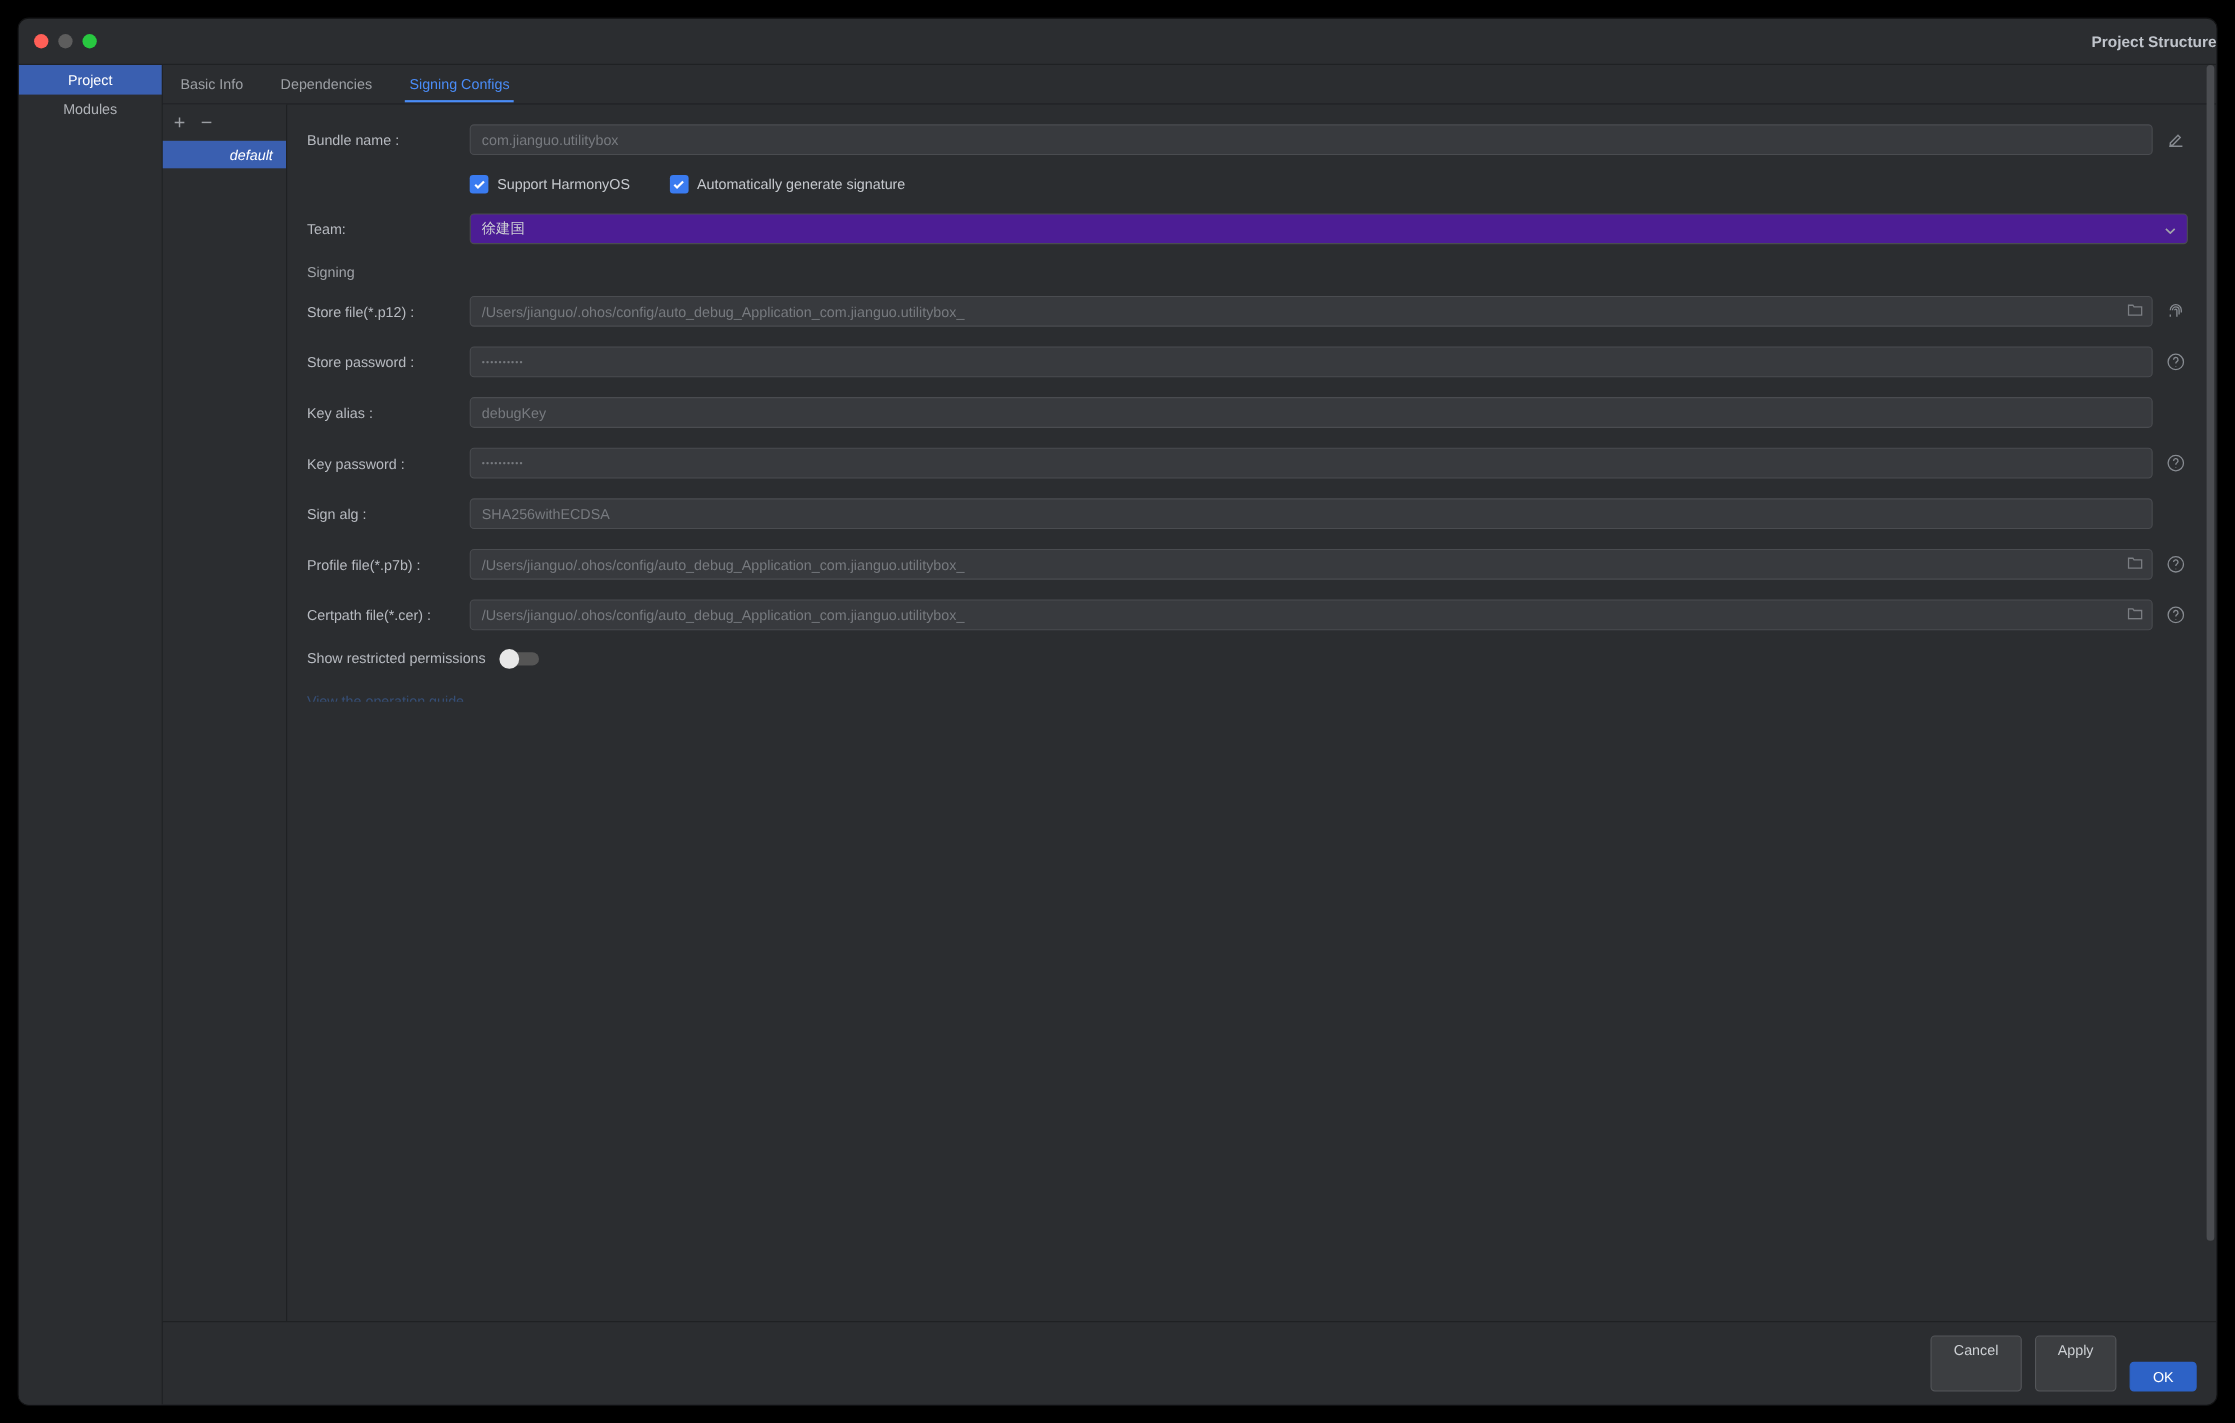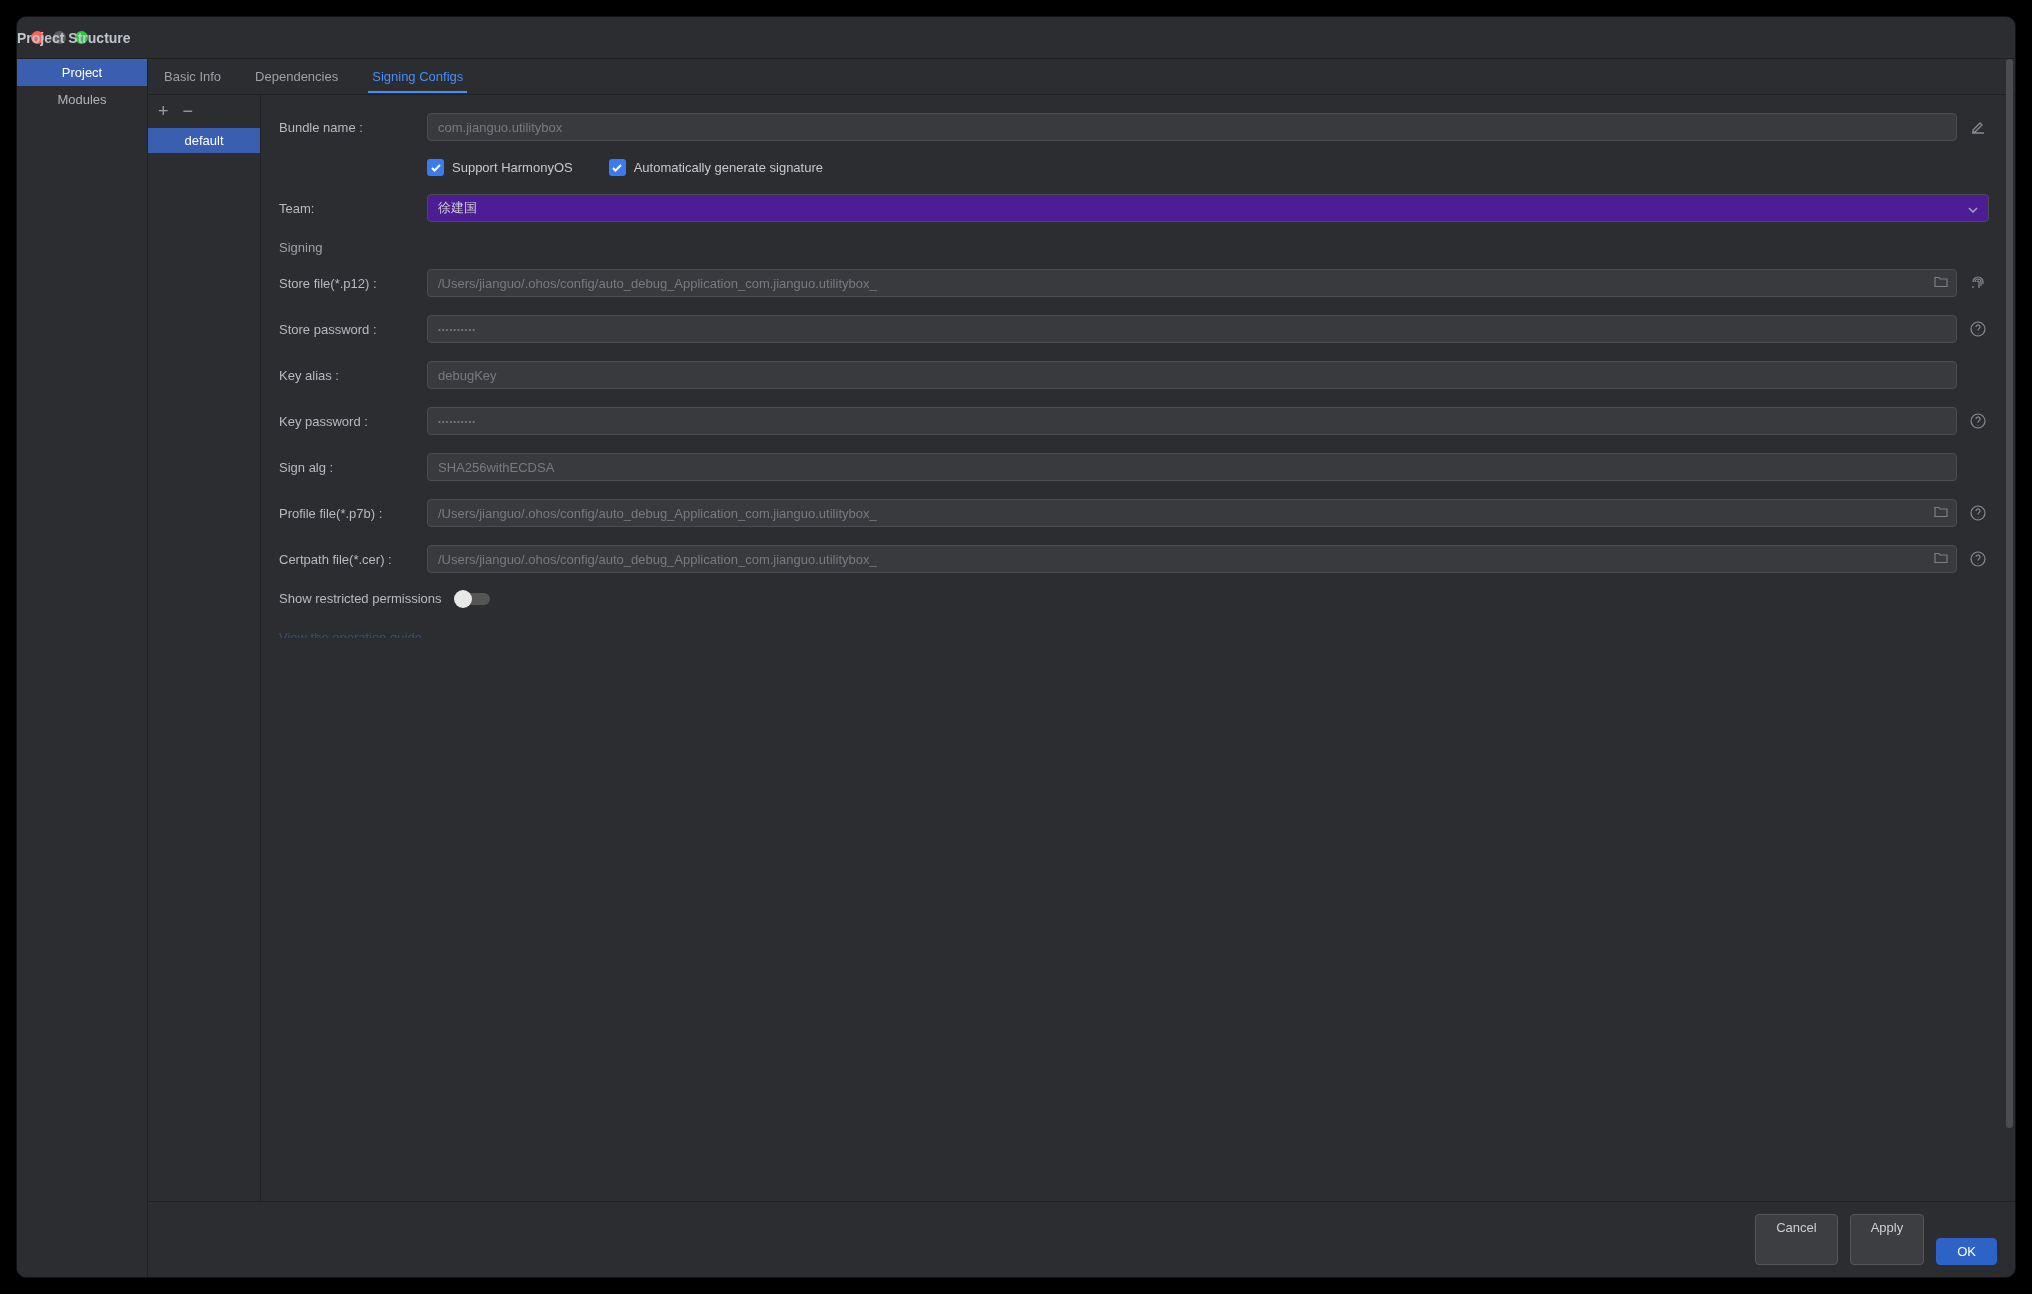--- a/index.html
+++ b/index.html
@@ -28,21 +28,21 @@
   align-items: center;
   padding: 0 14px;
   position: relative;
   border-bottom: 1px solid #1f2123;
 }
 .traffic { display: flex; gap: 9px; }
 .dot { width: 13px; height: 13px; border-radius: 50%; }
 .dot.red { background: #ff5f57; }
 .dot.yellow { background: #5d5d5d; }
 .dot.green { background: #28c840; }
-.title { position: absolute; left: 0; right: 0; text-align: left; color: #c0c4cb; font-size: 14px; font-weight: 600; pointer-events: none; }
+.title { position: absolute; left: 0; right: 0; text-align: right; color: #c0c4cb; font-size: 14px; font-weight: 600; pointer-events: none; }
 .body { flex: 1; display: flex; min-height: 0; }
 .sidebar {
   width: 131px;
   background: #2b2d30;
   border-right: 1px solid #1f2123;
 }
 .side-item {
   padding: 6px 12px;
   color: #b0b3b8;
   cursor: pointer;
@@ -68,21 +68,21 @@
   background: #2b2d30;
 }
 .listbar {
   display: flex;
   gap: 14px;
   padding: 6px 10px;
   color: #9b9ea3;
   font-size: 18px;
 }
 .listbar span { cursor: pointer; }
-.listitem { padding: 5px 0; text-align: center; color: #d5d7db; cursor: pointer; font-size: 13px; }
+.listitem { padding: 5px 12px; text-align: right; color: #d5d7db; cursor: pointer; font-size: 13px; font-style: italic; }
 .listitem.active { background: #3a5fb0; color: #fff; }
 .form {
   flex: 1;
   overflow-y: auto;
   padding: 18px 26px 18px 18px;
 }
 .row { display: flex; align-items: center; margin-bottom: 18px; }
 .label { width: 148px; color: #b7bac0; font-size: 13px; flex-shrink: 0; }
 .field { flex: 1; display: flex; align-items: center; gap: 10px; }
 .input {

